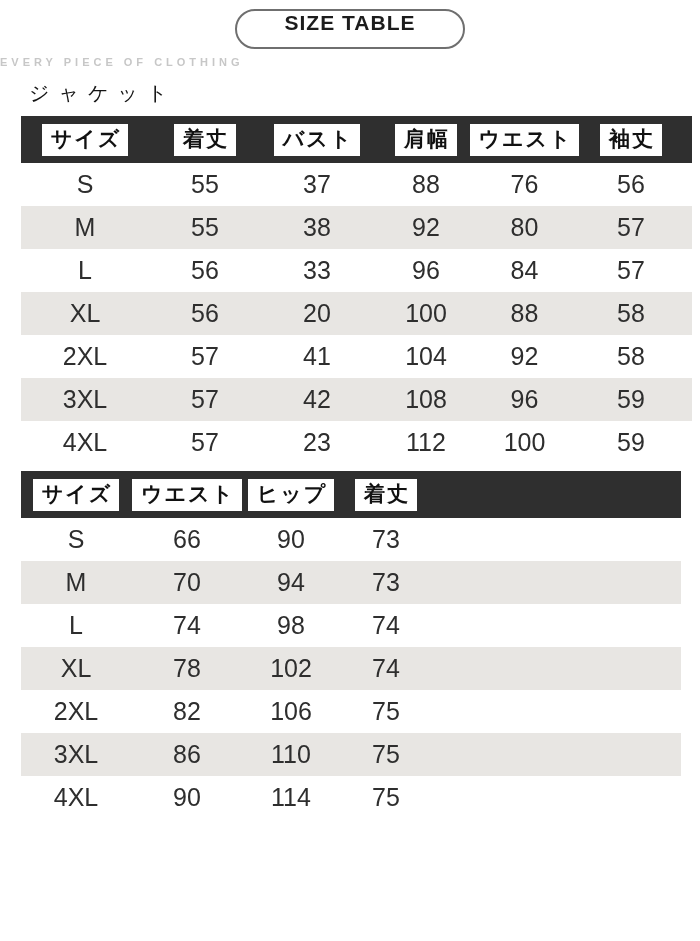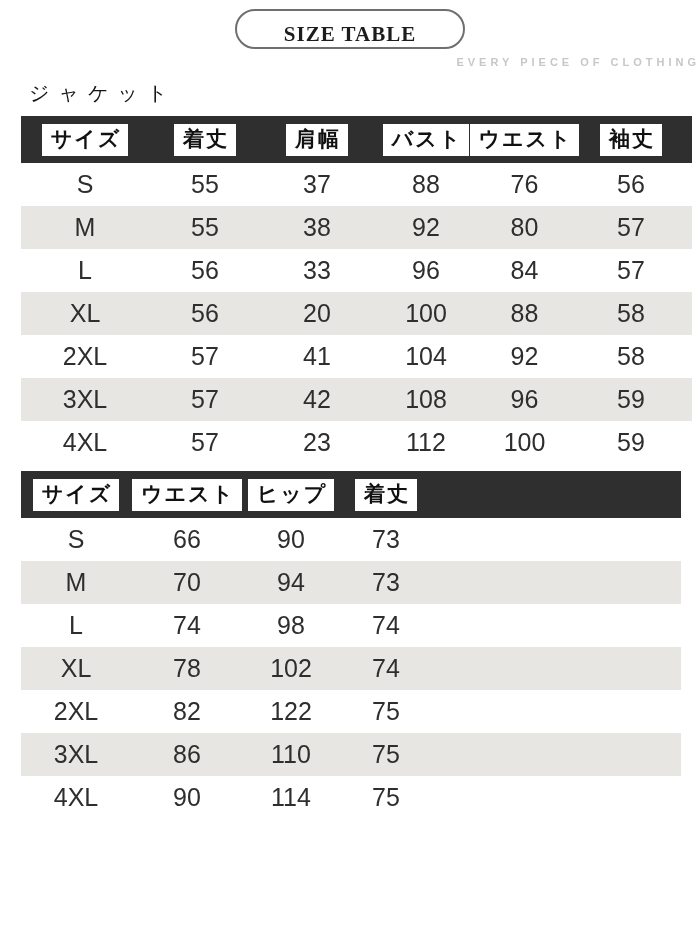--- a/index.html
+++ b/index.html
@@ -14,33 +14,32 @@
   }
 
   
   .pill {
     margin: 9px auto 0 auto;
     width: 226px;
     height: 36px;
     border: 2px solid #6f6f6f;
     border-radius: 22px;
     display: flex;
-    align-items: flex-end;
+    align-items: flex-start;
     justify-content: center;
-    font-family: Liberation Serif, serif;
   }
   .pill span {
     font-size: 21px;
     font-weight: bold;
     letter-spacing: 1px;
     color: #1c1c1c;
   }
   .subtitle {
     margin-top: 7px;
-    text-align: right;
+    text-align: left;
     font-size: 11px;
     letter-spacing: 4px;
     color: #c7c7c7;
     font-weight: bold;
   }
 
   
   .section-title {
     margin: 12px 0 0 29px;
     font-family: Liberation Mono, monospace;
@@ -123,24 +122,24 @@
 
   <div class="table jacket-table">
     <div class="thead jacket-grid">
       <div class="th">
           <span class="hbox">サイズ</span>
         </div>
       <div class="th">
           <span class="hbox">着丈</span>
         </div>
       <div class="th">
+          <span class="hbox">バスト</span>
+        </div>
+      <div class="th">
           <span class="hbox">肩幅</span>
-        </div>
-      <div class="th">
-          <span class="hbox">バスト</span>
         </div>
       <div class="th">
           <span class="hbox">ウエスト</span>
         </div>
       <div class="th">
           <span class="hbox">袖丈</span>
         </div>
     </div>
 
     <div class="tr jacket-grid">
@@ -239,21 +238,21 @@
     </div>
     <div class="tr skirt-grid shade">
       <div class="td">XL</div>
       <div class="td">78</div>
       <div class="td">102</div>
       <div class="td">74</div>
     </div>
     <div class="tr skirt-grid">
       <div class="td">2XL</div>
       <div class="td">82</div>
-      <div class="td">122</div>
+      <div class="td">106</div>
       <div class="td">75</div>
     </div>
     <div class="tr skirt-grid shade">
       <div class="td">3XL</div>
       <div class="td">86</div>
       <div class="td">110</div>
       <div class="td">75</div>
     </div>
     <div class="tr skirt-grid">
       <div class="td">4XL</div>

